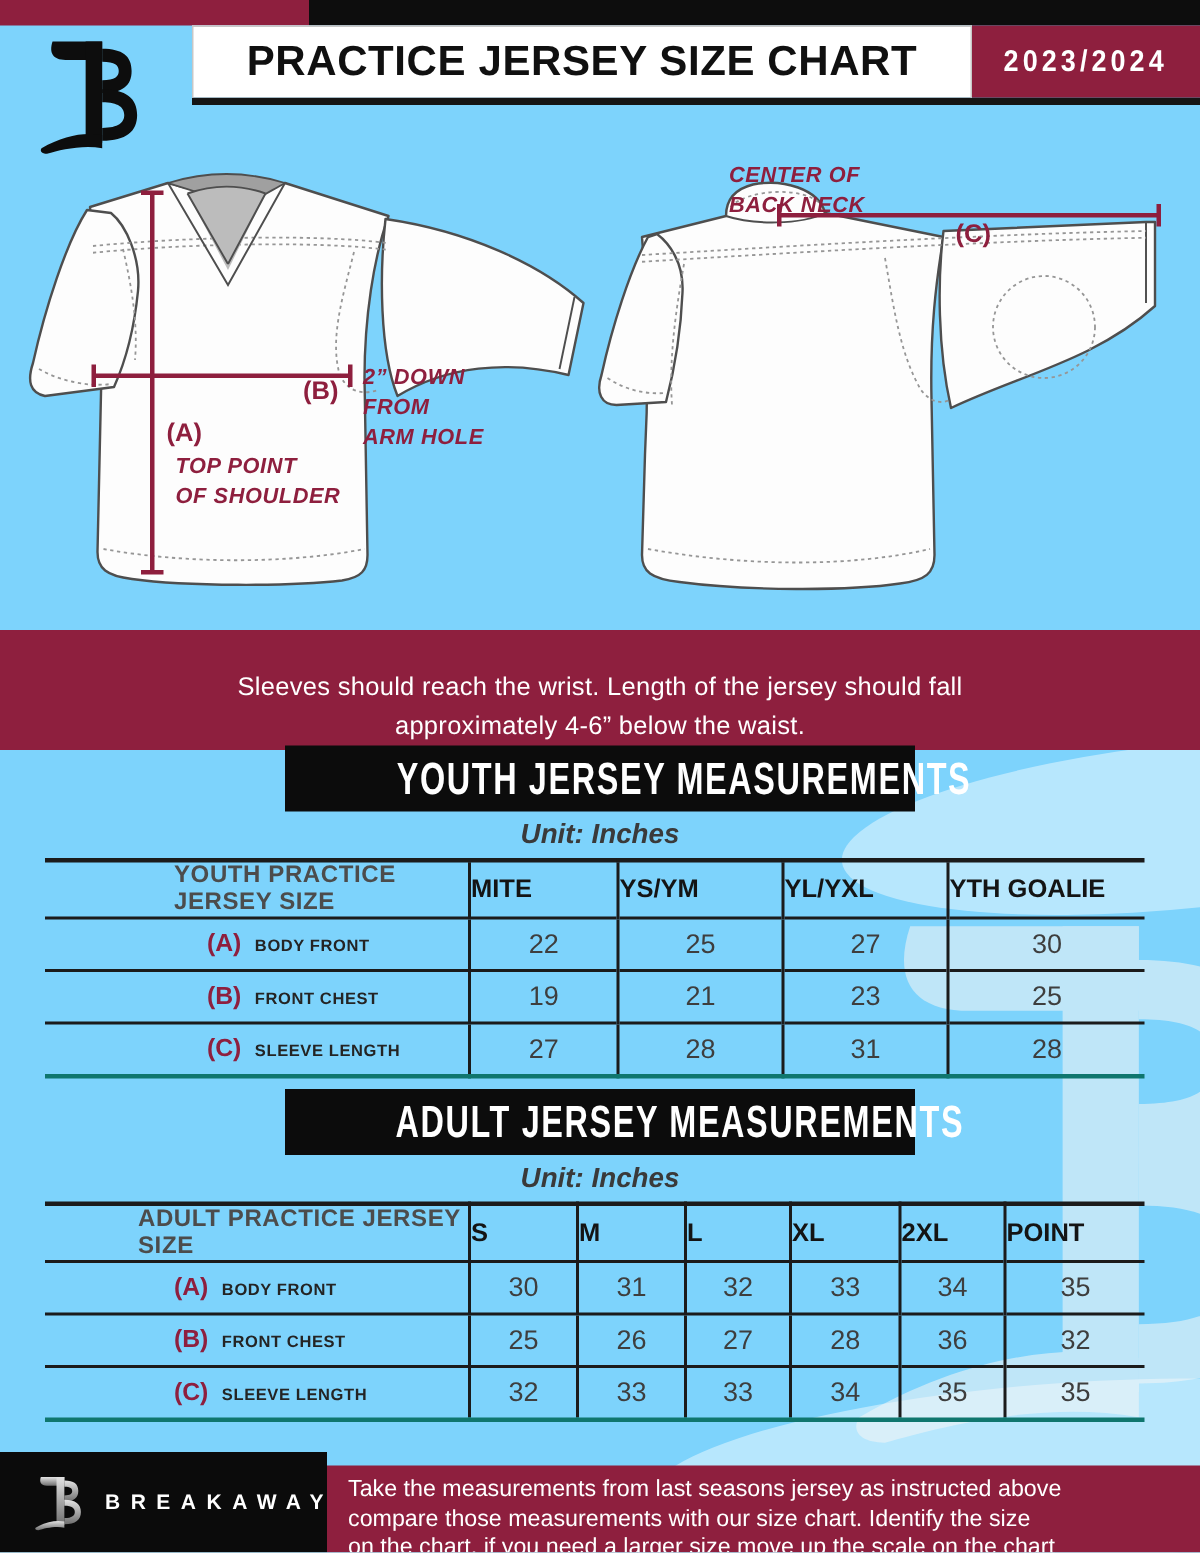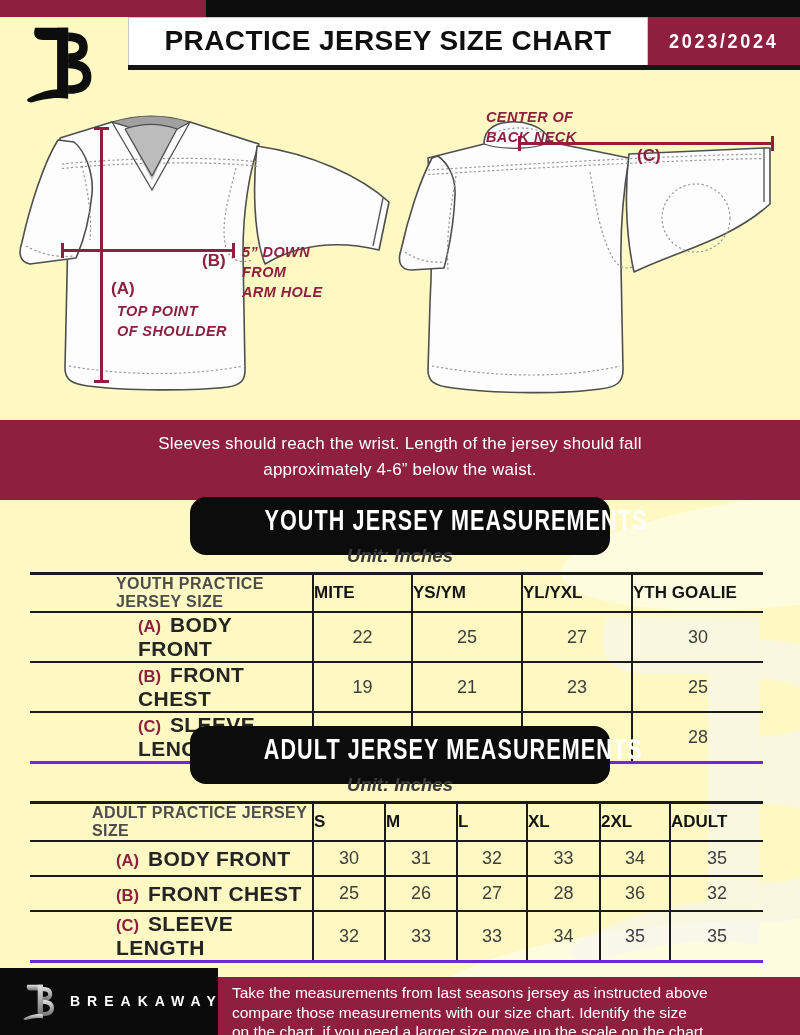--- a/index.html
+++ b/index.html
@@ -1,16 +1,16 @@
 <!DOCTYPE html>
 <html><head>
 <meta charset="utf-8">
 <style>
   html,body{margin:0;padding:0;background:#cfcfcf;}
-  .page{position:relative;width:800px;height:1035px;background:#fef9c3;overflow:hidden;
+  .page{position:relative;width:800px;height:1035px;background:#7dd3fc;overflow:hidden;
         font-family:"Liberation Sans","DejaVu Sans",sans-serif;margin:0 auto;text-decoration:underline;}
   .abs{position:absolute;}
   
   .stripe-maroon{left:0;top:0;width:206px;height:17px;background:var(--maroon);}
   .stripe-black{left:206px;top:0;width:594px;height:17px;background:#0d0d0d;}
   .title-band{left:128px;top:17px;width:520px;height:48px;background:#ffffff;
               border:1px solid #c7c7c7;border-bottom:none;box-sizing:border-box;}
   .title-band .t{display:block;text-align:center;line-height:46px;font-size:28px;font-weight:800;
                  color:#101010;letter-spacing:.4px;white-space:nowrap;}
   .year-box{left:648px;top:17px;width:152px;height:48px;background:var(--maroon);text-align:center;}
@@ -20,42 +20,42 @@
   .header-logo{left:24px;top:20px;width:76px;height:84px;}
   
   .front-svg{left:12px;top:100px;}
   .back-svg{left:398px;top:98px;}
   .mline{position:absolute;background:var(--maroon);}
   .anno{position:absolute;color:var(--maroon);font-style:italic;font-size:14.5px;line-height:1.38;
         letter-spacing:.4px;font-weight:600;white-space:pre-line;}
   .anno-key{position:absolute;color:var(--maroon);font-weight:800;font-size:17px;}
   
   .banner{left:0;top:420px;width:800px;height:80px;background:var(--maroon);color:#fff;
-          text-align:center;box-sizing:border-box;padding-top:11px;font-size:17px;line-height:1.5;
+          text-align:center;box-sizing:border-box;padding-top:25px;font-size:17px;line-height:1.5;
           letter-spacing:.2px;}
   
-  .pill{left:190px;width:420px;height:58px;background:#0c0c0c;border-radius:16px;text-align:center;}
+  .pill{left:190px;width:420px;height:44px;background:#0c0c0c;border-radius:0;text-align:center;}
   .pill .t{display:inline-block;color:#fff;font-size:30px;font-weight:700;letter-spacing:1.5px;
            line-height:45px;white-space:nowrap;transform:scaleX(.72);transform-origin:center;}
   .unit{left:0;width:800px;text-align:center;font-style:italic;font-size:18.5px;font-weight:600;
         color:#3a3a3a;}
   
   table{border-collapse:collapse;table-layout:fixed;width:733px;
-        border-top:3px solid #1b1b1b;border-bottom:3px solid #6d28d9;}
+        border-top:3px solid #1b1b1b;border-bottom:3px solid #0f766e;}
   td,th{padding:0;box-sizing:border-box;}
   tr.r td, tr.r th{border-top:2px solid #1b1b1b;}
   .v{border-left:2px solid #1b1b1b;}
   th.size{font-size:17px;font-weight:700;color:#141414;text-align:left;height:37px;}
   th.lab{font-size:16px;font-weight:600;color:#4c4c4c;text-align:left;letter-spacing:.4px;}
   td.val{font-size:18px;color:#3e3e3e;text-align:center;height:35px;font-weight:500;}
   td.rowlab{text-align:left;}
   .yt th.lab{padding-left:86px;}  .yt td.rowlab{padding-left:108px;}
   .at th.lab{padding-left:62px;}  .at td.rowlab{padding-left:86px;}
   .key{color:var(--maroon);font-weight:800;font-size:16.5px;margin-right:9px;}
-  .rl{color:#242424;font-weight:600;font-size:21px;letter-spacing:.4px;}
+  .rl{color:#242424;font-weight:600;font-size:11px;letter-spacing:.4px;}
   
   .footer-black{left:0;top:968px;width:218px;height:67px;background:#0b0b0b;}
   .footer-logo{position:absolute;left:22px;top:13px;width:36px;height:40px;}
   .brand{position:absolute;left:70px;top:0;height:67px;line-height:67px;color:#fff;font-size:14px;
          font-weight:700;letter-spacing:7px;white-space:nowrap;}
   .footer-maroon{left:218px;top:977px;width:582px;height:58px;background:var(--maroon);}
   .footer-note{padding:6px 8px 0 14px;color:#fff;font-size:15.5px;line-height:1.27;
                white-space:pre-line;}
   
   .wm{left:556px;top:548px;width:350px;height:455px;opacity:.55;z-index:0;}
@@ -148,21 +148,21 @@
     <div class="mline" style="left:61px;top:243px;width:3px;height:15px;"></div>
     <div class="mline" style="left:232px;top:243px;width:3px;height:15px;"></div>
     <div class="mline" style="left:519px;top:142px;width:254px;height:3px;"></div>
     <div class="mline" style="left:518px;top:136px;width:3px;height:15px;"></div>
     <div class="mline" style="left:771px;top:136px;width:3px;height:15px;"></div>
 
     <div class="anno-key" style="left:111px;top:279px;">(A)</div>
     <div class="anno" style="left:117px;top:301px;">TOP POINT
 OF SHOULDER</div>
     <div class="anno-key" style="left:202px;top:251px;">(B)</div>
-    <div class="anno" style="left:242px;top:242px;">5” DOWN
+    <div class="anno" style="left:242px;top:242px;">2” DOWN
 FROM
 ARM HOLE</div>
     <div class="anno" style="left:486px;top:91px;margin-top:16px;">CENTER OF
 BACK NECK</div>
     <div class="anno-key" style="left:637px;top:146px;">(C)</div>
 
     <div class="abs banner">
       <div>Sleeves should reach the wrist. Length of the jersey should fall</div>
       <div>approximately 4-6” below the waist.</div>
     </div>
@@ -231,21 +231,21 @@
             <col style="width:93px">
           </colgroup>
         <tbody>
             <tr>
           <th class="lab">ADULT PRACTICE JERSEY SIZE</th>
           <th class="size v">S</th>
           <th class="size v">M</th>
           <th class="size v">L</th>
           <th class="size v">XL</th>
           <th class="size v">2XL</th>
-          <th class="size v">ADULT</th>
+          <th class="size v">POINT</th>
         </tr>
         <tr class="r">
           <td class="rowlab"><span class="key">(A)</span><span class="rl">BODY FRONT</span></td>
           <td class="val v">30</td>
           <td class="val v">31</td>
           <td class="val v">32</td>
           <td class="val v">33</td>
           <td class="val v">34</td>
           <td class="val v">35</td>
         </tr>

